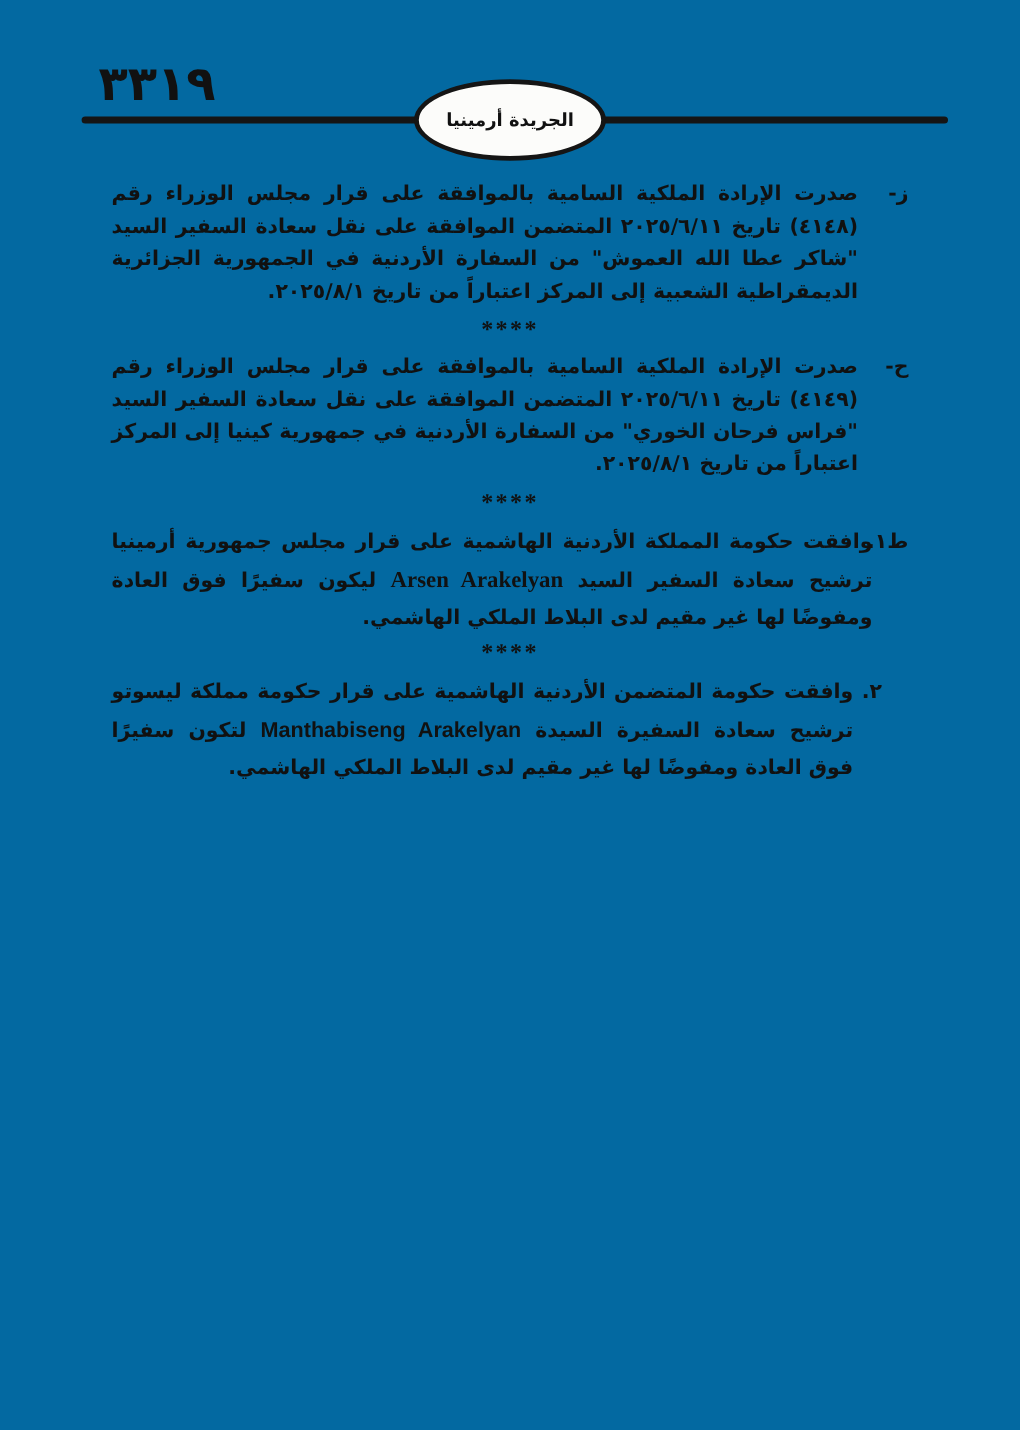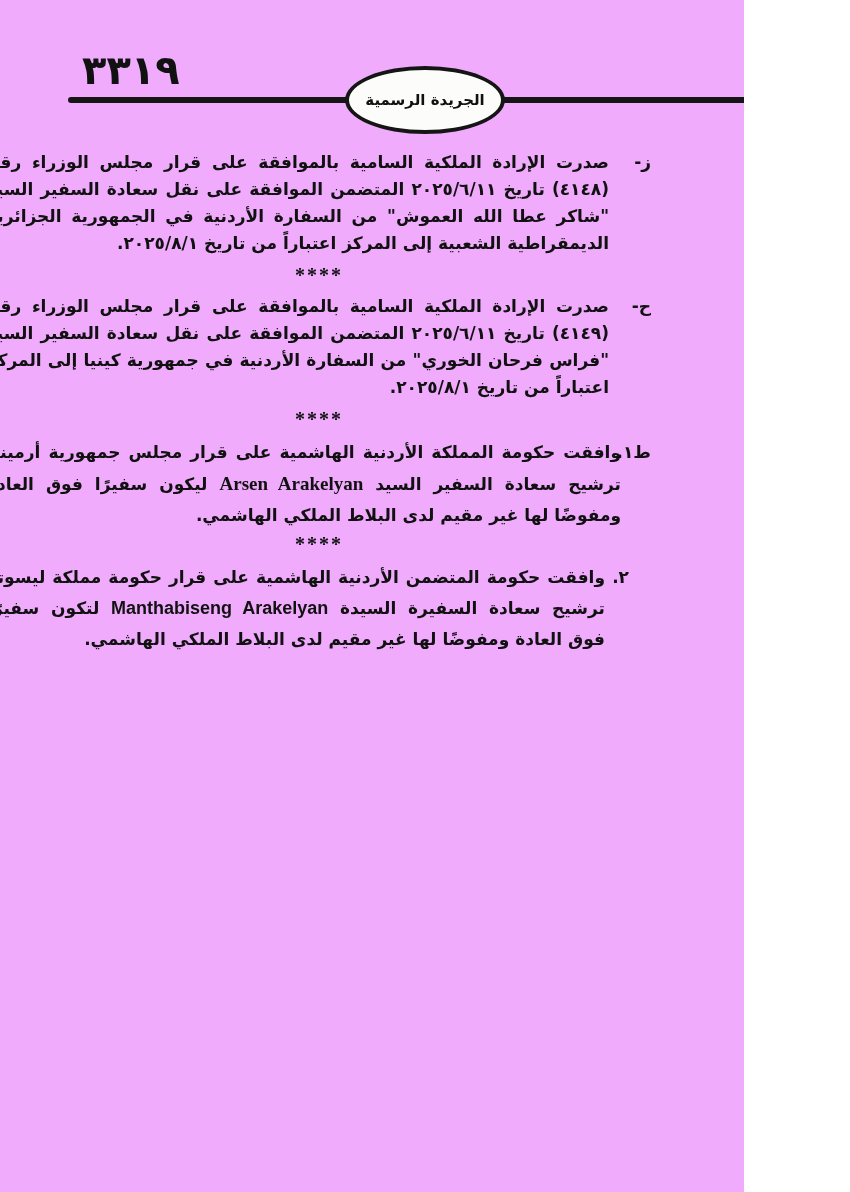--- a/index.html
+++ b/index.html
@@ -1,19 +1,19 @@
 <!DOCTYPE html>
 <html lang="ar"><head>
 <meta charset="utf-8">
 <style>
   html,body{margin:0;padding:0;}
   .page{
     position:relative;
-    width:744px;height:1192px;
-    background:#f0abfc;
+    width:850px;height:1192px;
+    background:#0369a1;
     color:#111;
     font-family:"DejaVu Sans",sans-serif;
     overflow:hidden;
   }
   
   .page-number{
     position:absolute;top:50px;left:82px;
     font-size:40px;font-weight:bold;line-height:1;
     letter-spacing:2px;
   }
@@ -69,21 +69,21 @@
 </head>
 <body>
 
 <div class="page">
 
   <div class="page-number">٣٣١٩</div>
 
   <div class="header-rule"></div>
 
   <div class="header-oval">
-    <span>الجريدة الرسمية</span>
+    <span>الجريدة أرمينيا</span>
   </div>
 
   <div class="content">
 
     <div class="item item-z hang-wide">
       <span class="marker">ز-</span>
       <span>صدرت الإرادة الملكية السامية بالموافقة على قرار مجلس الوزراء رقم (٤١٤٨) تاريخ ٢٠٢٥/٦/١١ المتضمن الموافقة على نقل سعادة السفير السيد "شاكر عطا الله العموش" من السفارة الأردنية في الجمهورية الجزائرية الديمقراطية الشعبية إلى المركز اعتباراً من تاريخ ٢٠٢٥/٨/١.</span>
     </div>
 
     <div class="sep">****</div>

